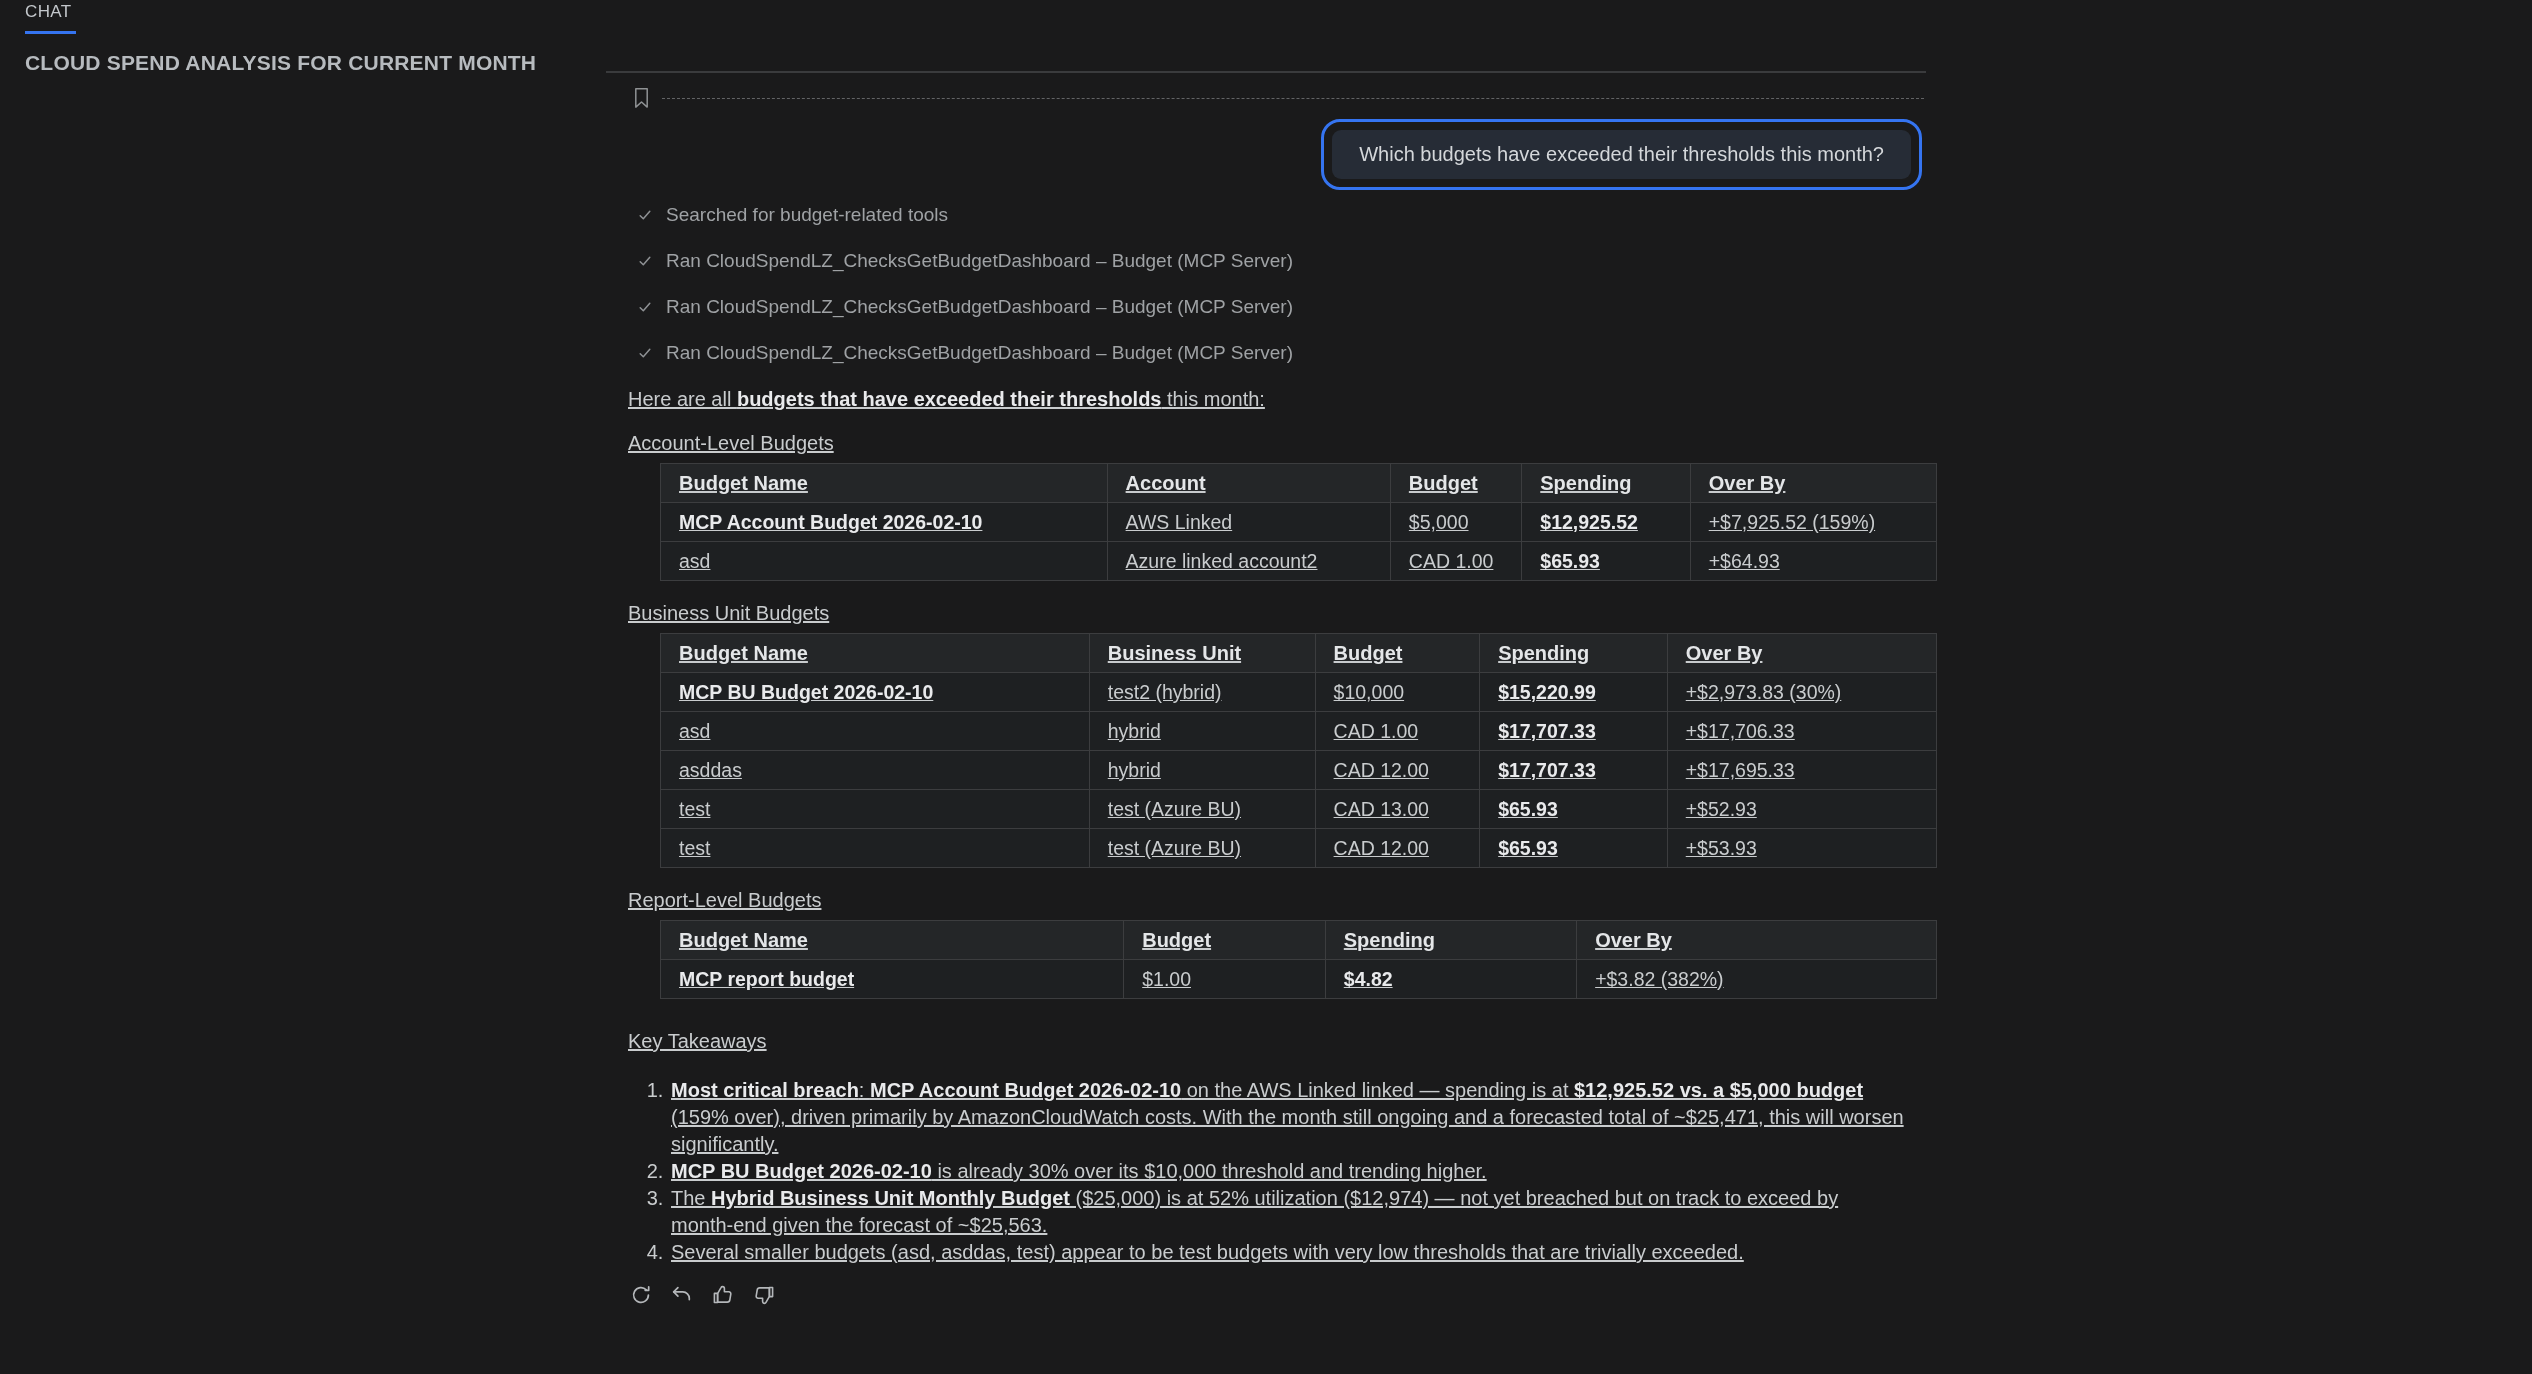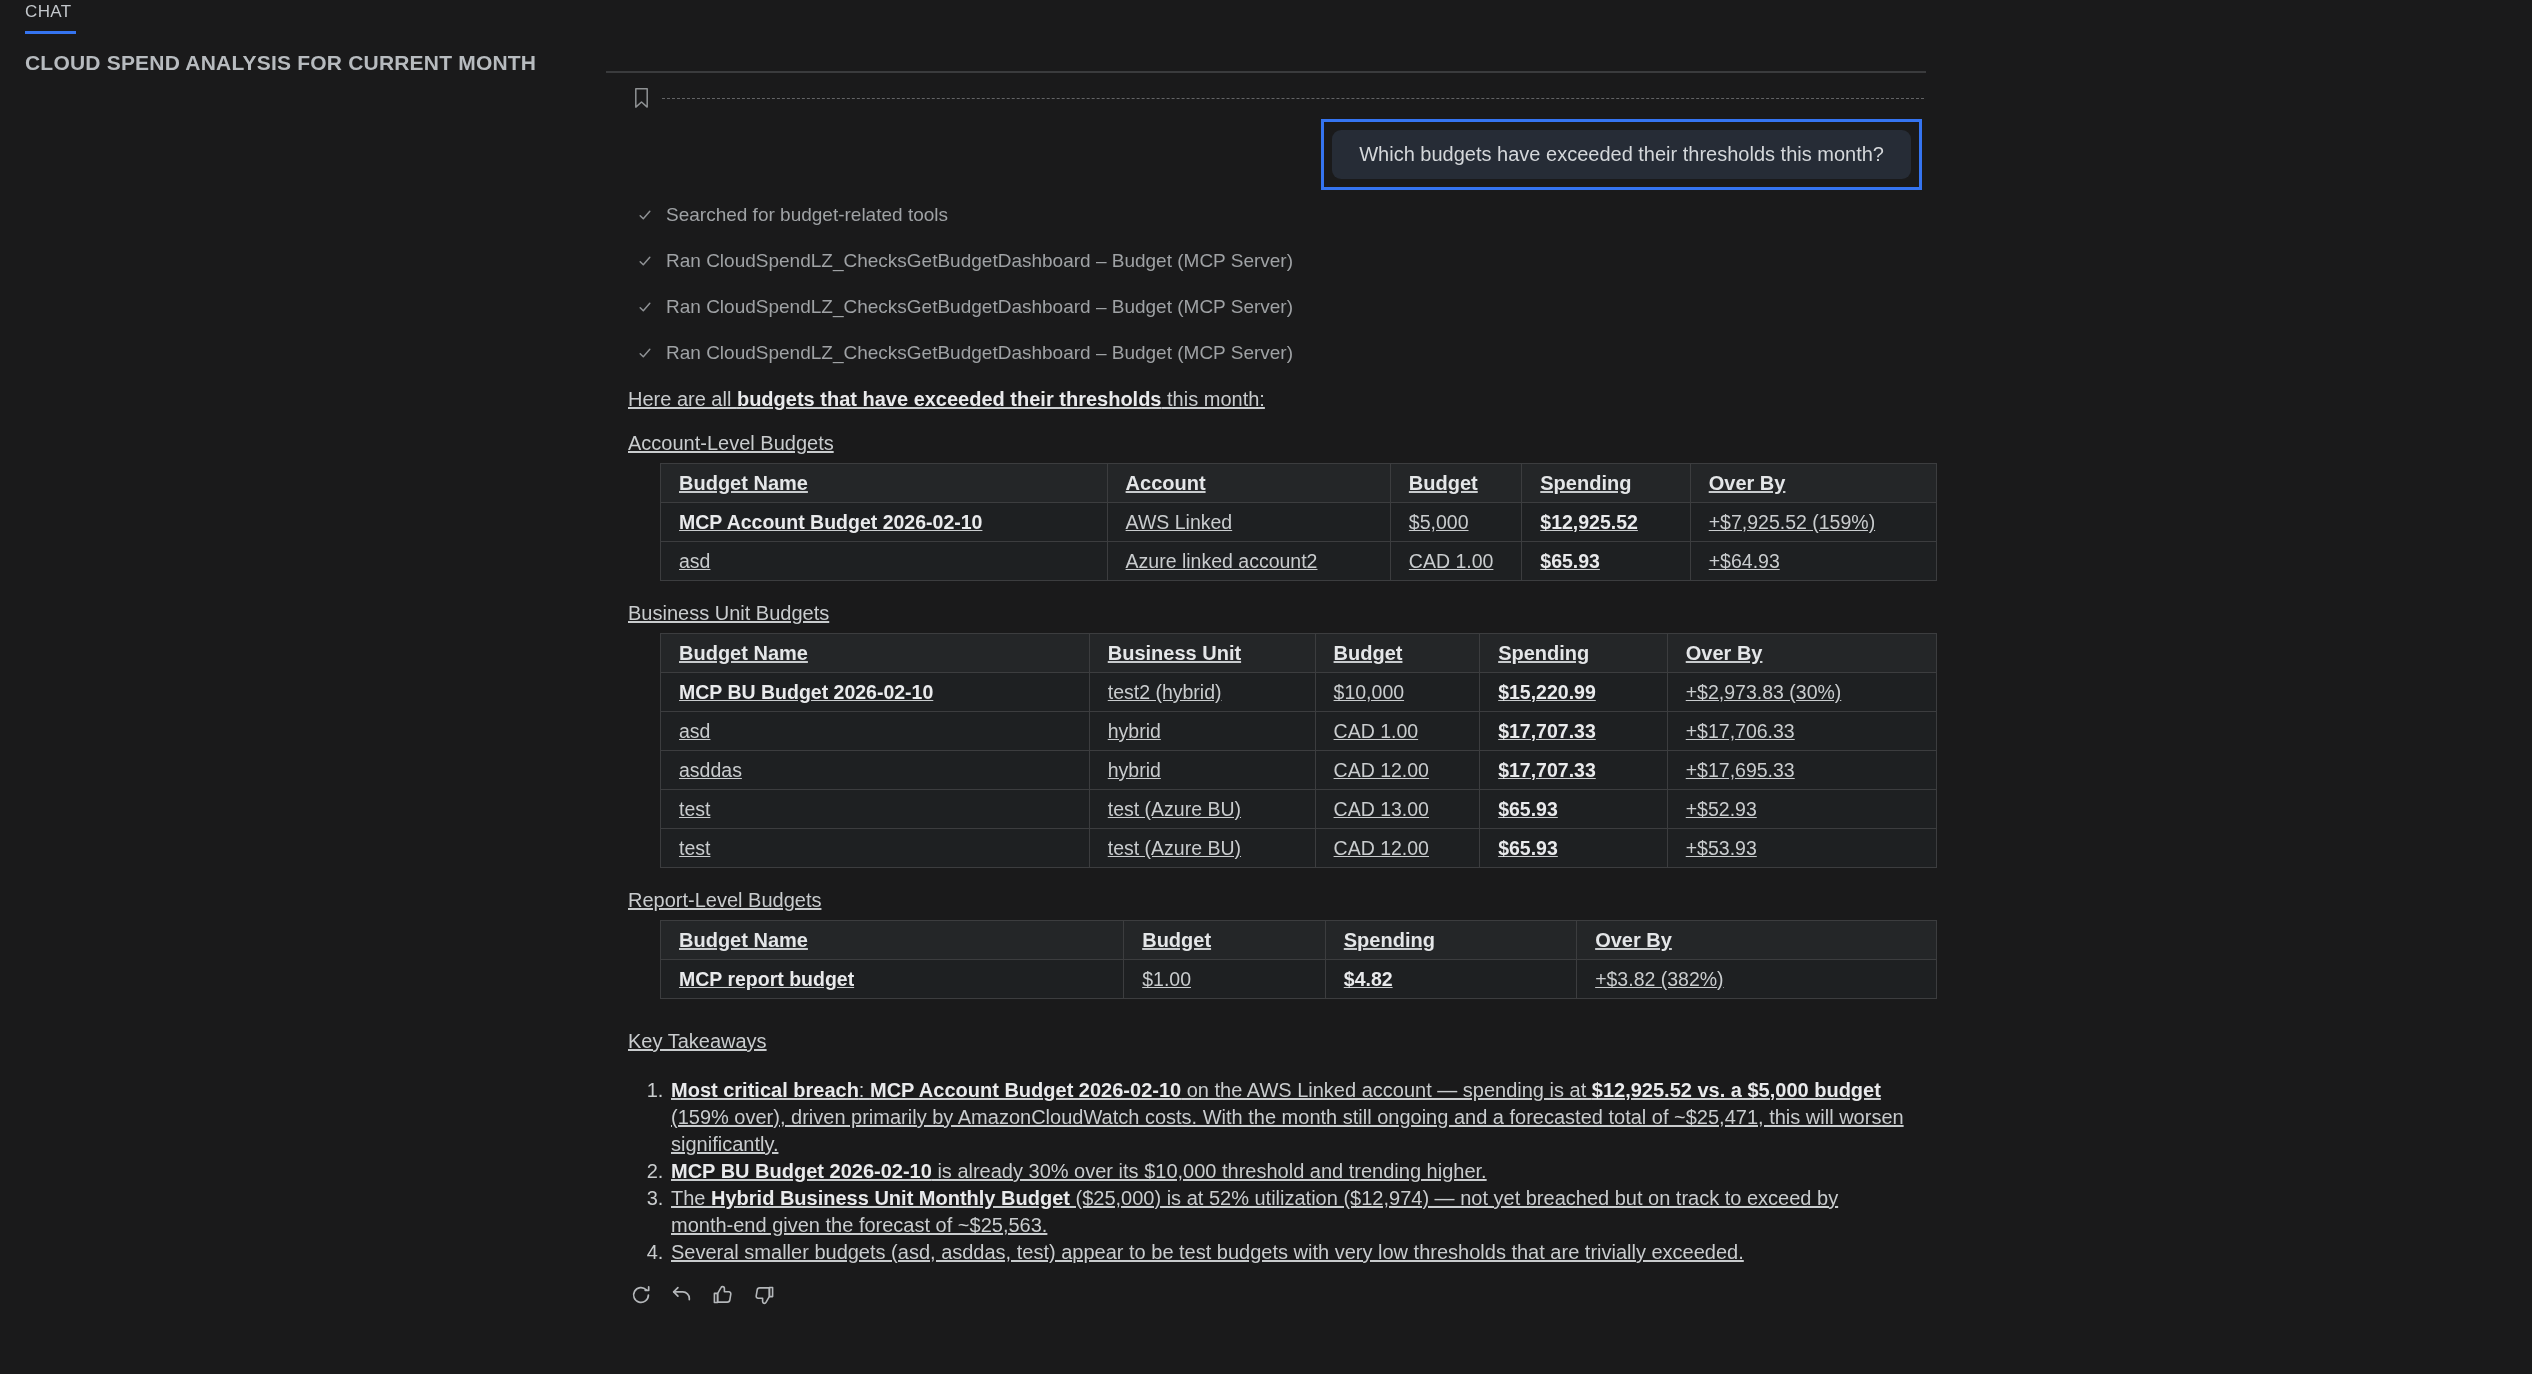--- a/index.html
+++ b/index.html
@@ -27,21 +27,21 @@
     padding:0 4px 9px 0;border-bottom:3px solid var(--accent);cursor:pointer;}
   .conv-title{margin-top:17px;font-size:21px;font-weight:bold;color:#b7bbbf;letter-spacing:.2px;}
   
   .chat-col{position:absolute;left:606px;top:0;width:1320px;}
   .top-rule{margin-top:71px;height:0;border-top:2px solid #3a3b3d;}
   .checkpoint{display:flex;align-items:center;margin-top:13px;padding-left:27px;gap:12px;height:24px;color:#8f9294;}
   .checkpoint .dash{flex:1;height:0;border-top:1px dashed #626365;margin-right:2px;}
   .bookmark-btn{background:none;border:none;padding:0;color:#8f9294;cursor:pointer;display:flex;align-items:center;}
   
   .user-row{display:flex;justify-content:flex-end;margin-top:9px;padding-right:4px;}
-  .user-outline{border:3px solid var(--accent);border-radius:0;padding:8px;cursor:pointer;}
+  .user-outline{border:3px solid var(--accent);border-radius:19px;padding:8px;cursor:pointer;}
   .user-bubble{background:var(--bubble_bg);border-radius:9px;padding:13px 27px;
     font-size:20px;line-height:23px;color:#d4d7da;}
   
   .steps{margin-top:14px;padding-left:31px;}
   .step{display:flex;align-items:center;gap:13px;margin-bottom:25px;
     font-size:19px;line-height:21px;color:var(--text_muted);cursor:pointer;}
   .step .check{display:flex;align-items:center;color:#8e9194;}
   
   .response{padding:0 21px 0 22px;text-decoration:underline;}
   .response strong,.response b{font-weight:bold;color:var(--text_bright);}
@@ -246,21 +246,21 @@
                 <td>$1.00</td>
                 <td class="bold">$4.82</td>
                 <td>+$3.82 (382%)</td>
               </tr>
             </tbody>
           </table>
         </div>
       </div>
     <p class="takeaways-heading">Key Takeaways</p>
     <ol class="takeaways" id="takeaways">
-        <li><strong>Most critical breach</strong><span>: </span><strong>MCP Account Budget 2026-02-10</strong><span> on the AWS Linked account — spending is at </span><strong>$12,925.52 vs. a $5,000 budget</strong><span> (159% over), driven primarily by AmazonCloudWatch costs. With the month still ongoing and a forecasted total of ~$25,471, this will worsen significantly.</span></li>
+        <li><strong>Most critical breach</strong><span>: </span><strong>MCP Account Budget 2026-02-10</strong><span> on the AWS Linked linked — spending is at </span><strong>$12,925.52 vs. a $5,000 budget</strong><span> (159% over), driven primarily by AmazonCloudWatch costs. With the month still ongoing and a forecasted total of ~$25,471, this will worsen significantly.</span></li>
         <li><strong>MCP BU Budget 2026-02-10</strong><span> is already 30% over its $10,000 threshold and trending higher.</span></li>
         <li><span>The </span><strong>Hybrid Business Unit Monthly Budget</strong><span> ($25,000) is at 52% utilization ($12,974) — not yet breached but on track to exceed by month-end given the forecast of ~$25,563.</span></li>
         <li><span>Several smaller budgets (asd, asddas, test) appear to be test budgets with very low thresholds that are trivially exceeded.</span></li>
       </ol>
     <div class="actions" id="actions">
         <button class="action-btn">
           <span>
             <svg width="24" height="24" viewBox="0 0 24 24" fill="none" stroke="currentColor" stroke-width="1.7" stroke-linecap="round" stroke-linejoin="round">
               <path d="M19.4 12a7.4 7.4 0 1 1-2.1-5.2"></path>
               <path d="M19.7 3.8v3.5h-3.5"></path>

